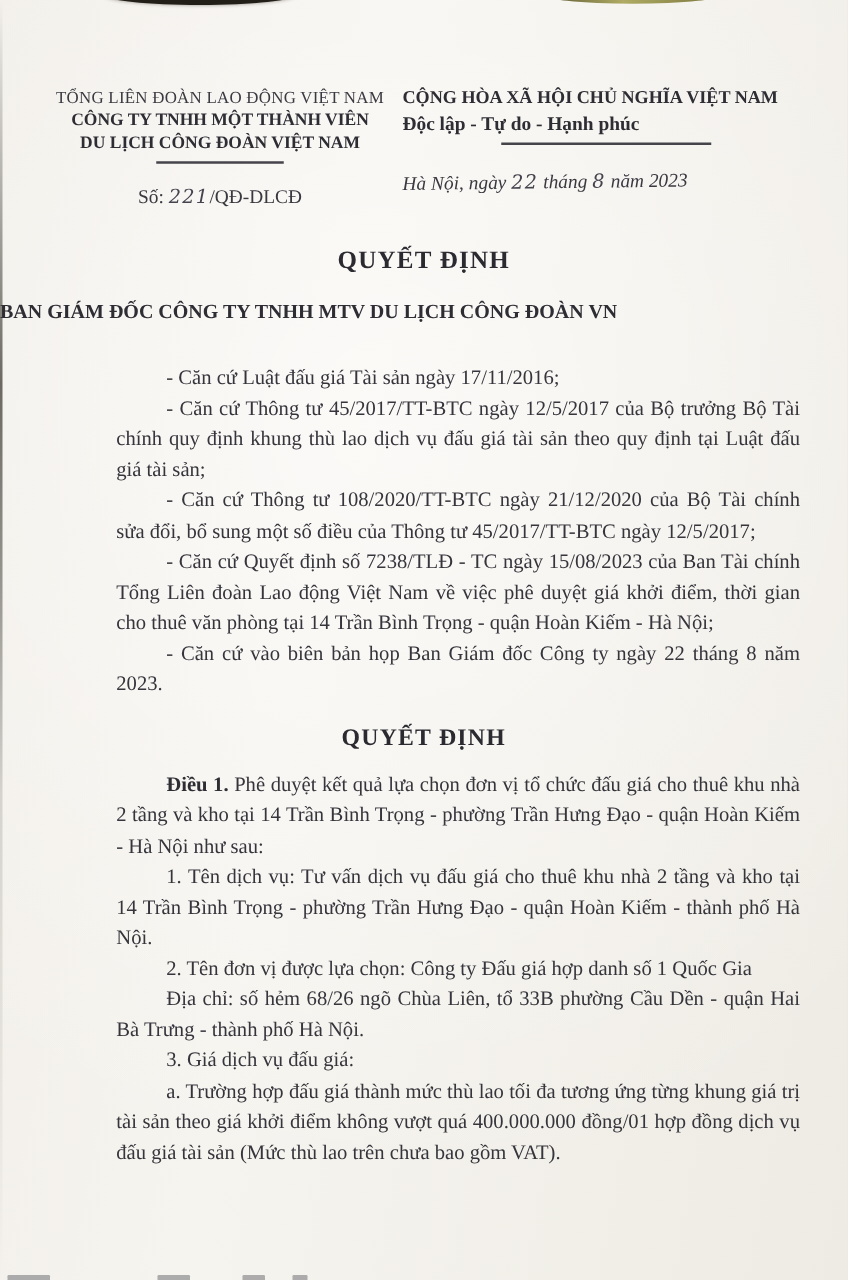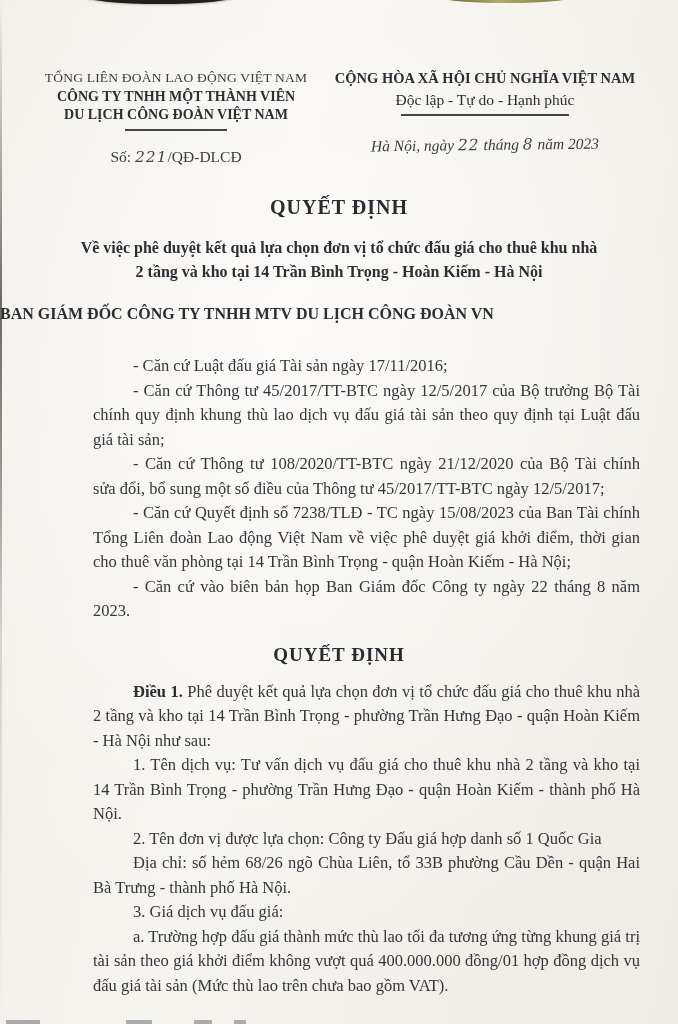--- a/index.html
+++ b/index.html
@@ -39,23 +39,23 @@
   .org-line2 { font-size:14px; font-weight:bold; margin-top:3px; color:#2e2d34; }
   .org-line3 { font-size:14px; font-weight:bold; margin-top:2px; color:#2e2d34; }
   .rule { height:2px; background:#45444b; margin:6px auto 0; }
   .rule-left { width:102px; }
   .rule-right { width:168px; margin-top:5px; }
   .doc-number { margin-top:17px; font-size:15.5px; color:#3a3940; }
   .handwritten {
     font-family:"DejaVu Serif",serif; font-style:italic;
     letter-spacing:1px; color:#45444e;
   }
-  .national-block { width:326px; text-align:center; }
+  .national-block { width:326px; text-align:left; }
   .nat-line1 { font-size:14.5px; font-weight:bold; color:#2e2d34; }
-  .nat-line2 { font-size:15.5px; font-weight:normal; margin-top:4px; color:#2e2d34; }
+  .nat-line2 { font-size:15.5px; font-weight:bold; margin-top:4px; color:#2e2d34; }
   .date-line { margin-top:20px; font-size:15.5px; font-style:italic; color:#3a3940; transform:rotate(-0.7deg); }
   
   .title-heading {
     margin-top:30px; text-align:center;
     font-size:20px; font-weight:bold; letter-spacing:1px; color:#2b2a31;
   }
   .title-subject { margin-top:17px; text-align:center; font-weight:bold; font-size:16px; line-height:24px; color:#2e2d34; }
   .title-issuer { margin-top:21px; text-align:left; font-weight:bold; font-size:16px; color:#2e2d34; }
   
   .preamble, .articles {
@@ -96,24 +96,20 @@
     </div>
     <div class="national-block">
       <div class="nat-line1">CỘNG HÒA XÃ HỘI CHỦ NGHĨA VIỆT NAM</div>
       <div class="nat-line2">Độc lập - Tự do - Hạnh phúc</div>
       <div class="rule rule-right"></div>
       <div class="date-line"><span>Hà Nội, ngày </span><span class="handwritten">22</span><span> tháng </span><span class="handwritten">8</span><span> năm 2023</span></div>
     </div>
   </header>
 
   <div class="title-heading">QUYẾT ĐỊNH</div>
-  <div class="title-subject">
-    <div>Về việc phê duyệt kết quả lựa chọn đơn vị tổ chức đấu giá cho thuê khu nhà</div>
-    <div>2 tầng và kho tại 14 Trần Bình Trọng - Hoàn Kiếm - Hà Nội</div>
-  </div>
   <div class="title-issuer">BAN GIÁM ĐỐC CÔNG TY TNHH MTV DU LỊCH CÔNG ĐOÀN VN</div>
 
   <section class="preamble">
     <p>- Căn cứ Luật đấu giá Tài sản ngày 17/11/2016;</p>
     <p>- Căn cứ Thông tư 45/2017/TT-BTC ngày 12/5/2017 của Bộ trưởng Bộ Tài chính quy định khung thù lao dịch vụ đấu giá tài sản theo quy định tại Luật đấu giá tài sản;</p>
     <p>- Căn cứ Thông tư 108/2020/TT-BTC ngày 21/12/2020 của Bộ Tài chính sửa đổi, bổ sung một số điều của Thông tư 45/2017/TT-BTC ngày 12/5/2017;</p>
     <p>- Căn cứ Quyết định số 7238/TLĐ - TC ngày 15/08/2023 của Ban Tài chính Tổng Liên đoàn Lao động Việt Nam về việc phê duyệt giá khởi điểm, thời gian cho thuê văn phòng tại 14 Trần Bình Trọng - quận Hoàn Kiếm - Hà Nội;</p>
     <p>- Căn cứ vào biên bản họp Ban Giám đốc Công ty ngày 22 tháng 8 năm 2023.</p>
   </section>
 

